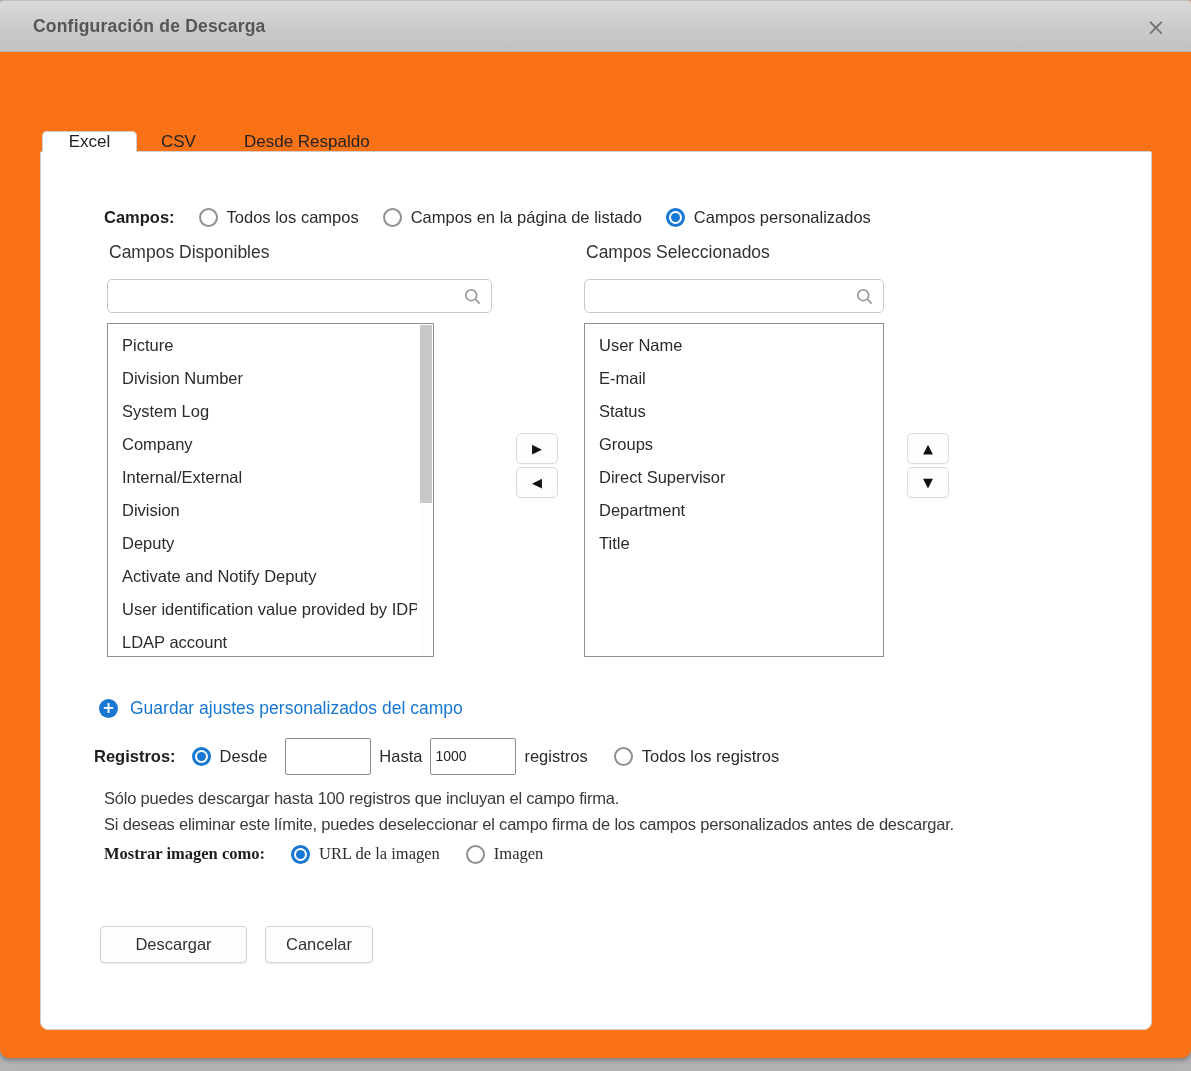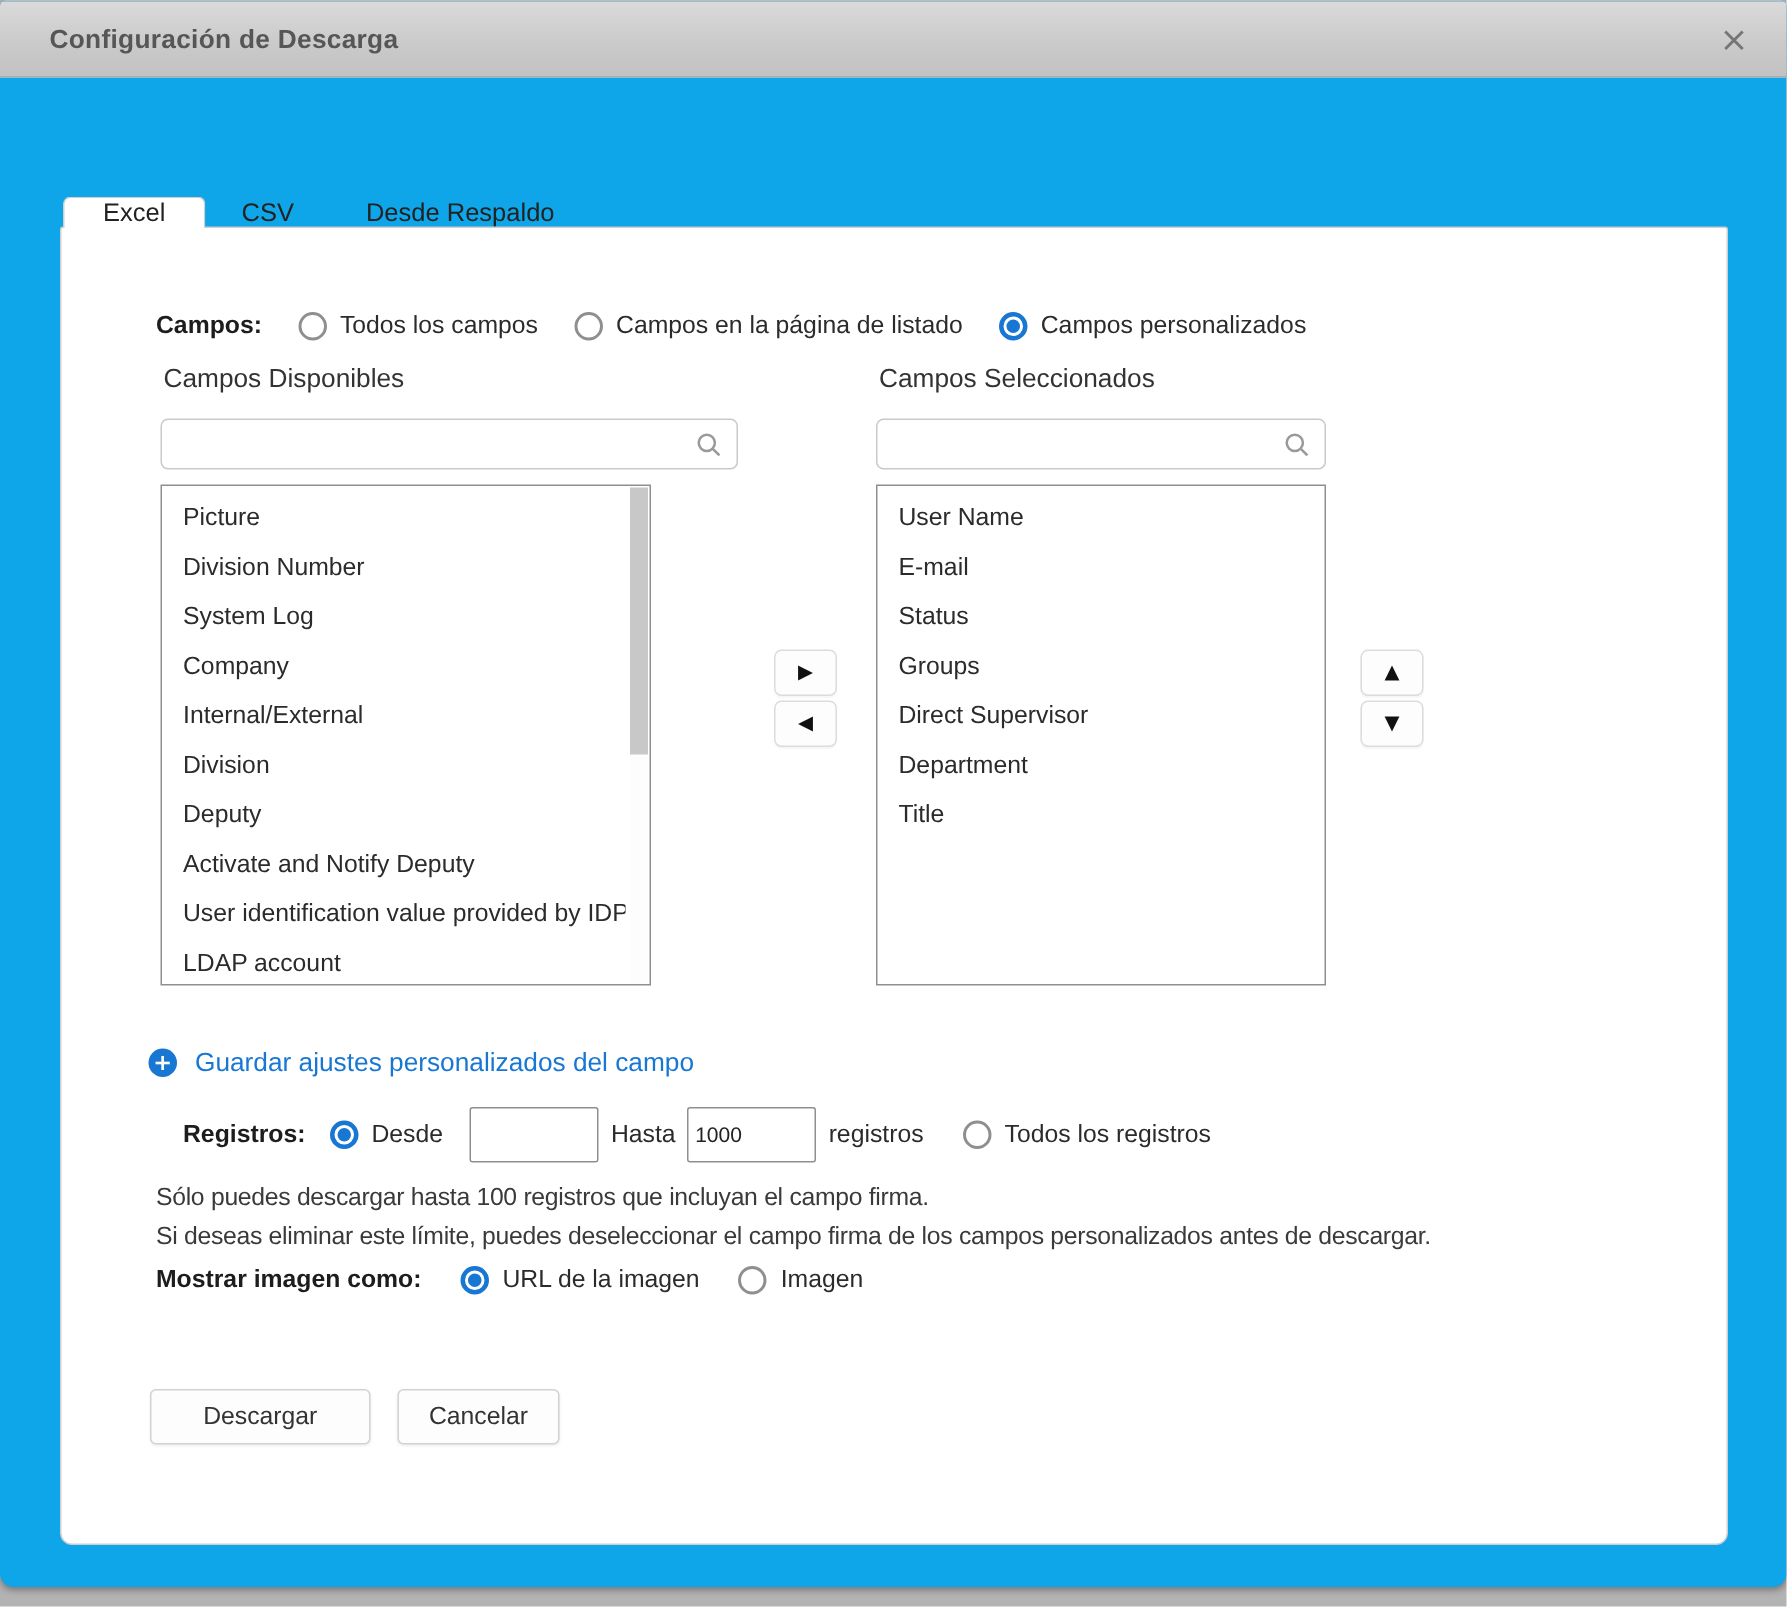--- a/index.html
+++ b/index.html
@@ -6,21 +6,21 @@
   html,body { width:1191px; height:1071px; }
   body {
     background:#b3b3b3;
     font-family:"Liberation Sans","DejaVu Sans",sans-serif;
     color:#333;
     overflow:hidden;
   }
   .dialog {
     position:relative;
     width:1191px; height:1058px;
-    background:#0ea5e9;
+    background:#f97316;
     border-radius:4px 4px 9px 9px;
     box-shadow:0 2px 5px rgba(0,0,0,.35);
     overflow:hidden;
   }
   
   .titlebar {
     position:relative; height:52px;
     background:linear-gradient(#dadada,#c9c9c9 60%,#c2c2c2);
     border-top:1px solid #bdbdbd;
     border-bottom:1px solid #b3b3b3;
@@ -115,42 +115,42 @@
   }
   .plus-circle {
     width:19px; height:19px; border-radius:50%; background:#1877d2;
     color:#fff; display:flex; align-items:center; justify-content:center;
     font-size:15px; font-weight:700; line-height:1;
     font-family:"DejaVu Sans",sans-serif;
   }
   .save-link .txt { color:#1877d2; font-size:17.5px; }
   
   .registros-row {
-    position:absolute; left:81px; top:585px; height:38px;
+    position:absolute; left:53px; top:585px; height:38px;
     display:flex; align-items:center;
   }
   .registros-row .lbl-bold { margin-right:16px; }
   .registros-row .opt { margin-right:10px; }
   .num-input {
     width:86px; height:37px; border:1px solid #8f8f8f; border-radius:2px;
     font:inherit; font-size:14px; padding:0 4px; color:#222; outline:none;
     margin:0 8px;
   }
   .plain-txt { font-size:16.5px; color:#2b2b2b; }
   .registros-row .gap { width:26px; }
   
   .notes {
     position:absolute; left:63px; top:633px;
     font-size:16.5px; color:#3a3a3a; line-height:26px;
     font-stretch:condensed; letter-spacing:-.2px;
   }
   
   .mostrar-row {
     position:absolute; left:63px; top:692px;
-    display:flex; align-items:flex-start; column-gap:26px;
+    display:flex; align-items:flex-start; column-gap:26px;font-family:Liberation Serif, serif;
   }
   
   .action-btn {
     position:absolute; top:774px; height:37px;
     background:#fdfdfd; border:1px solid #d2d2d2; border-radius:4px;
     font:inherit; font-size:16.5px; color:#333; cursor:pointer;
     box-shadow:0 1px 2px rgba(0,0,0,.07);
   }
   #btn-download { left:59px; width:147px; }
   #btn-cancel  { left:224px; width:108px; }

